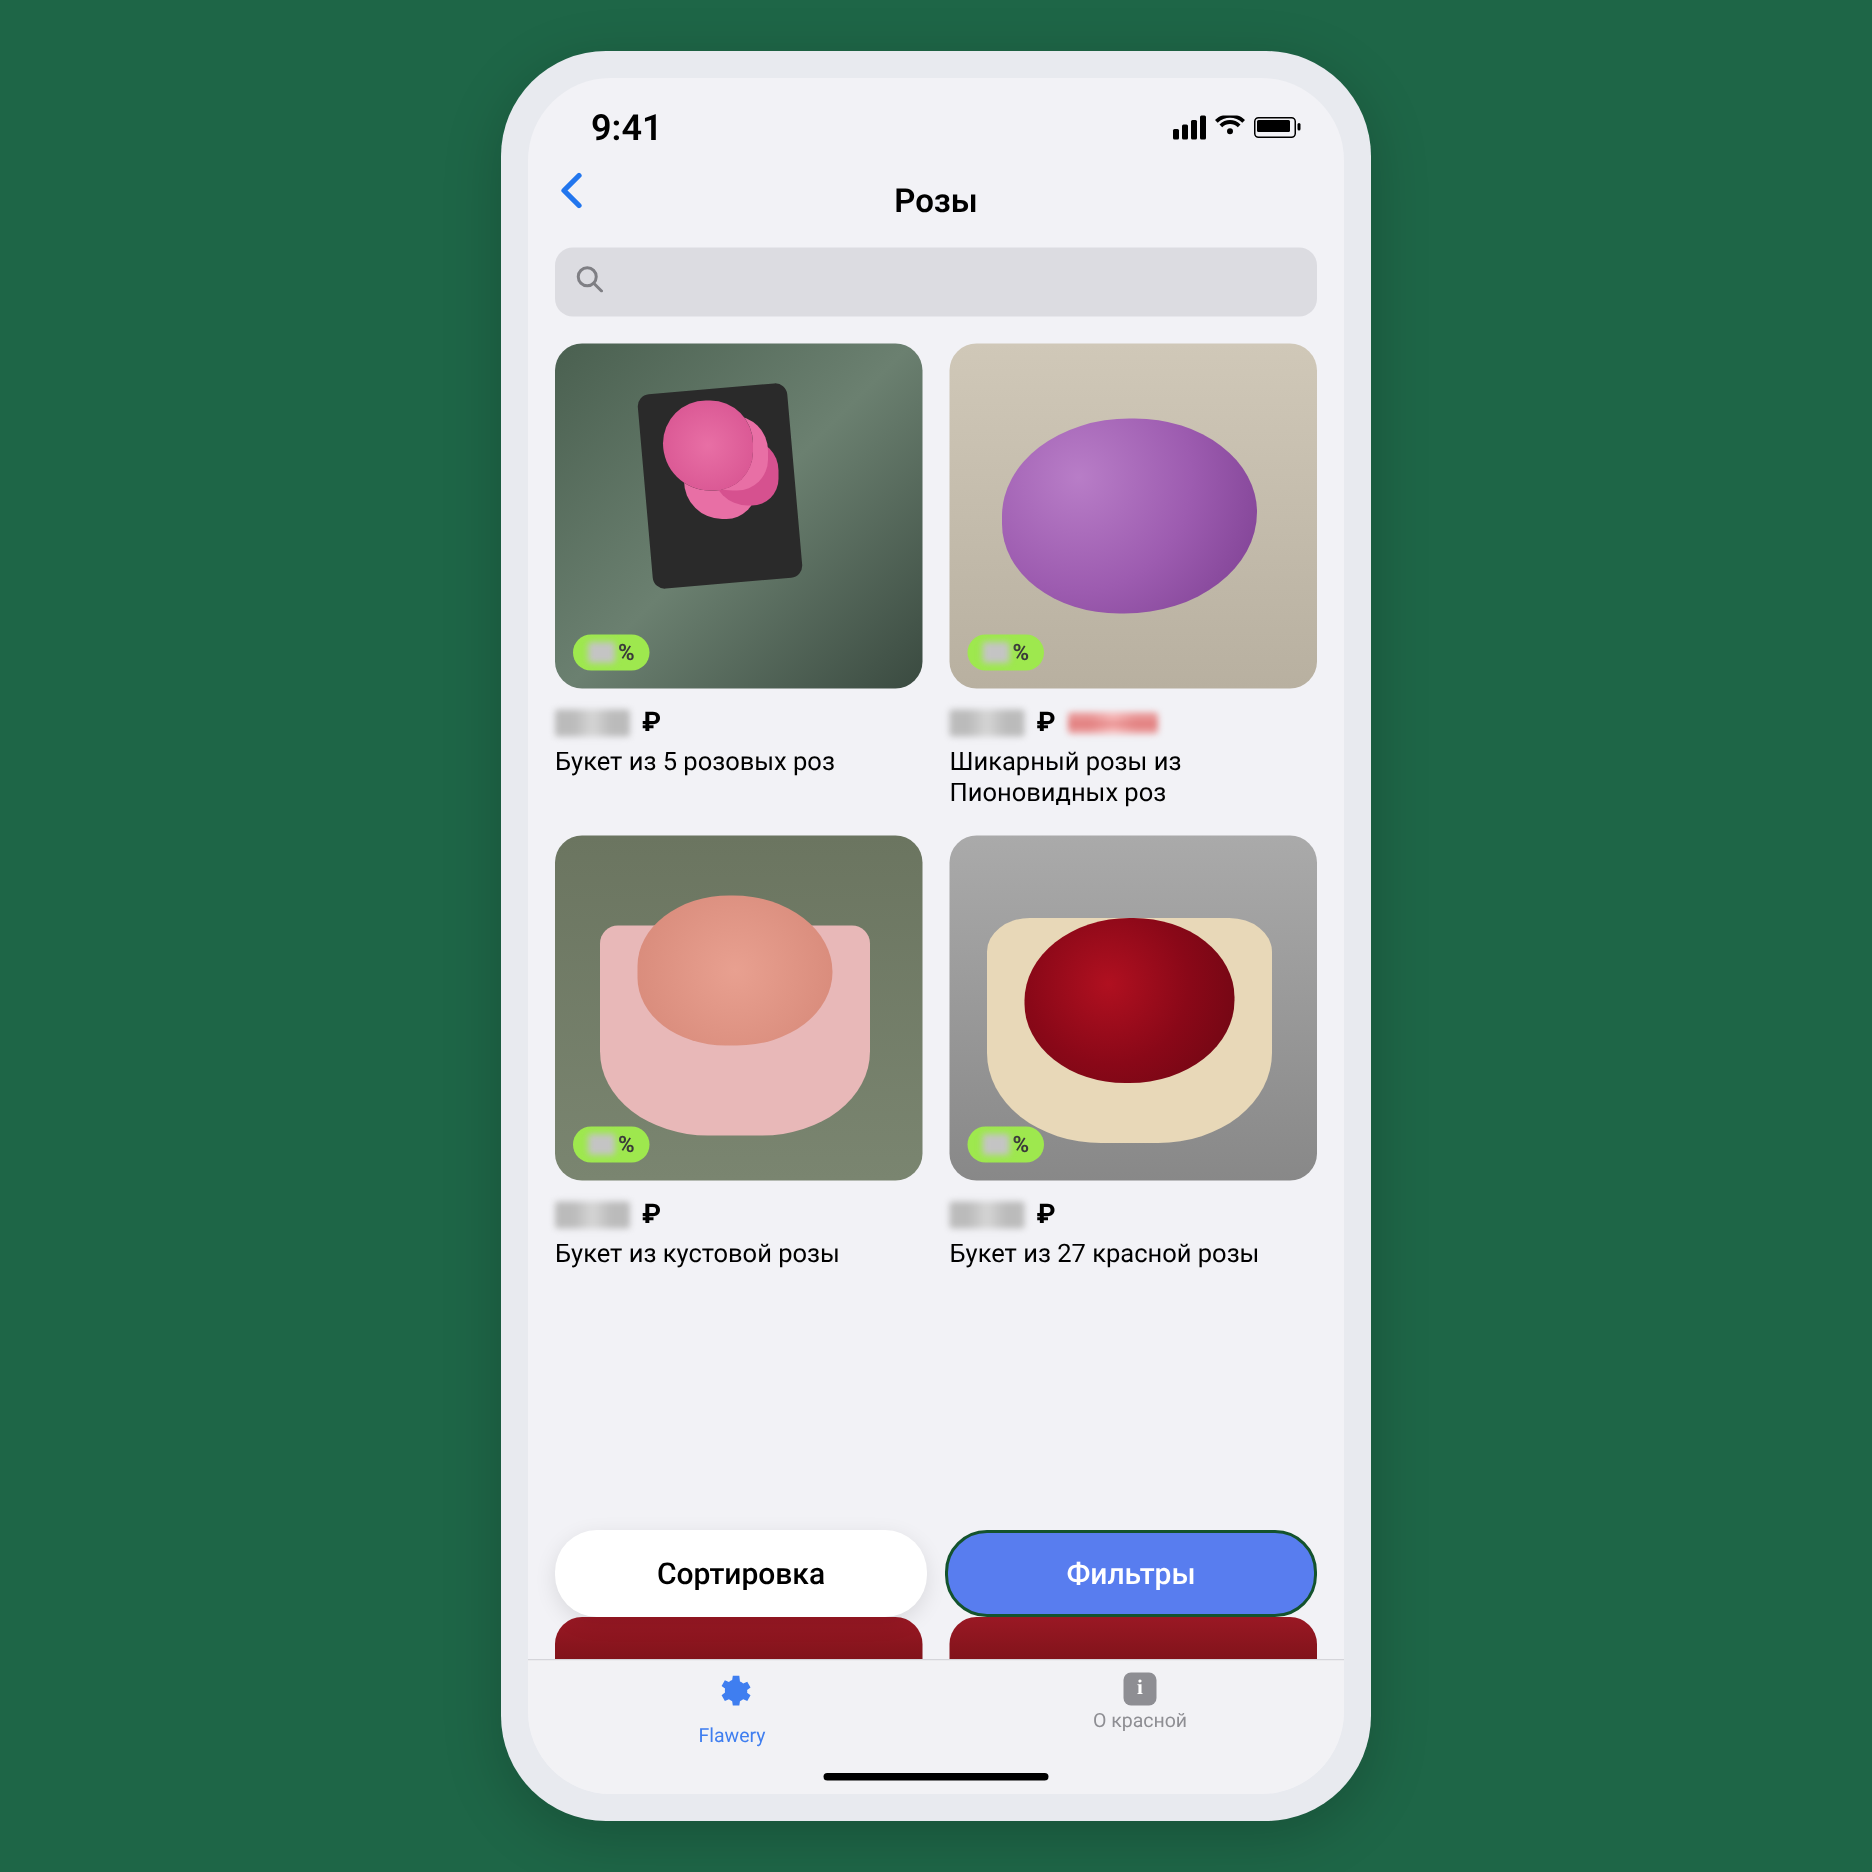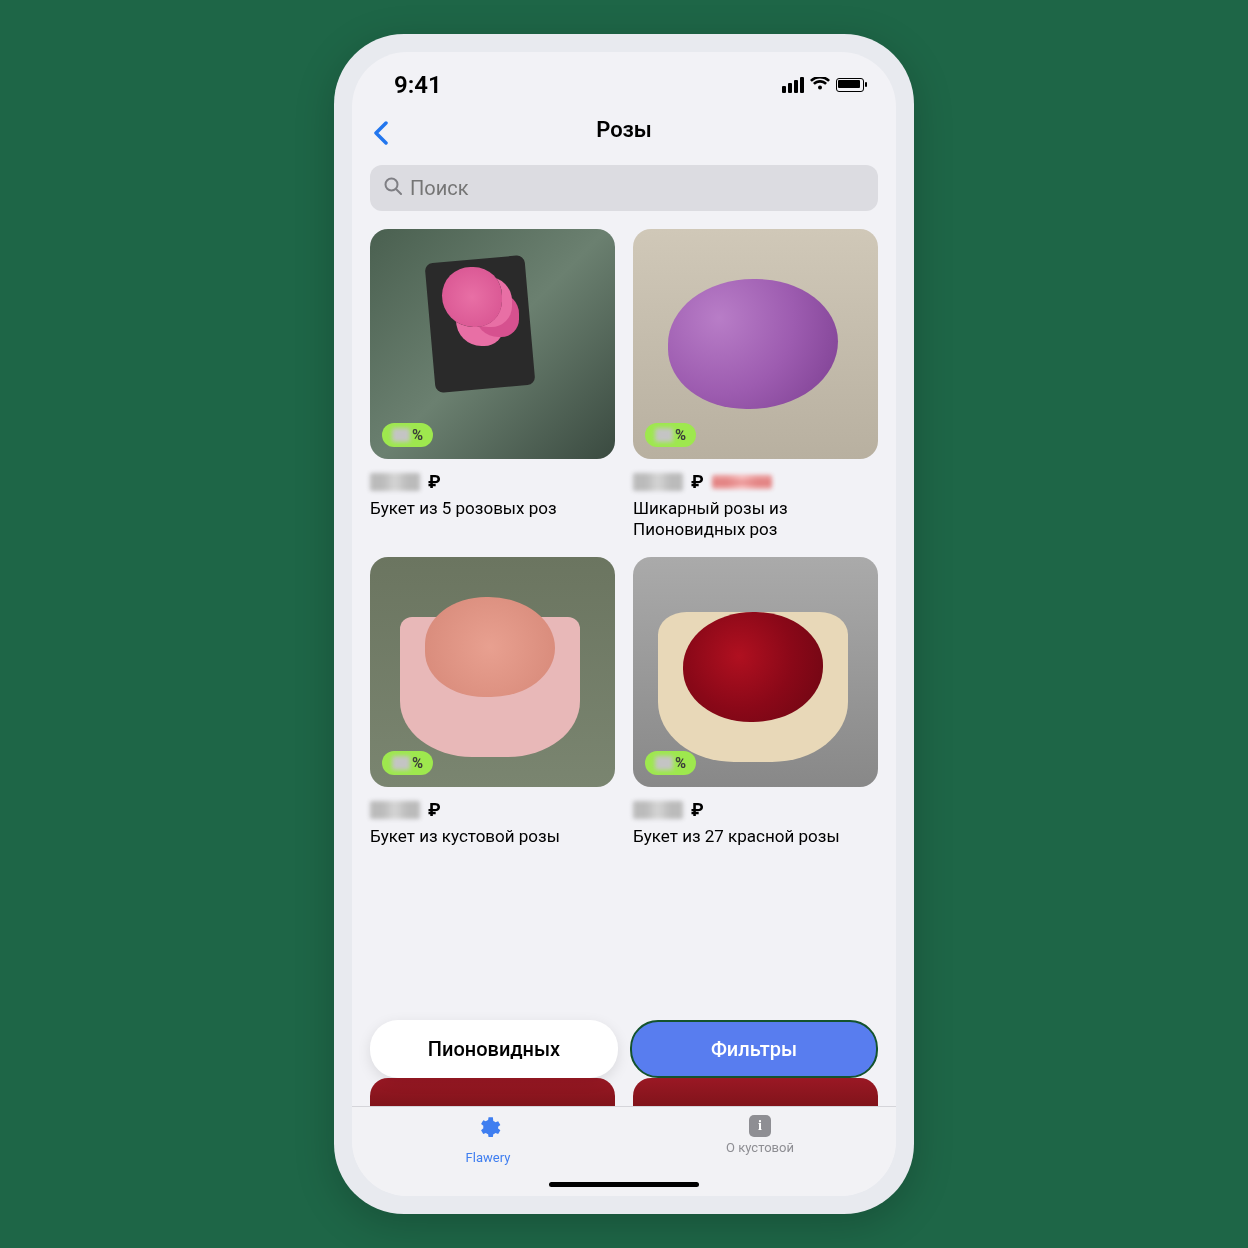--- a/index.html
+++ b/index.html
@@ -41,21 +41,21 @@
 .status-icons { display: flex; gap: 6px; align-items: center; }
 .signal-bars { display: flex; align-items: flex-end; gap: 2px; }
 .bar { width: 4px; background: #000; border-radius: 1px; }
 .bar1 { height: 7px; } .bar2 { height: 10px; } .bar3 { height: 13px; } .bar4 { height: 16px; }
 .wifi-icon { font-size: 18px; }
 .battery { width: 28px; height: 14px; border: 1.5px solid #000; border-radius: 3px; position: relative; }
 .battery::after { content: ''; position: absolute; right: -4px; top: 3px; width: 2.5px; height: 5px; background: #000; border-radius: 1px; }
 .battery-fill { position: absolute; top: 1px; left: 1px; width: 22px; height: 8px; background: #000; border-radius: 1px; }
 .nav-header {
   display: flex;
-  align-items: flex-start;
+  align-items: flex-end;
   padding: 10px 20px;
   position: relative;
   height: 50px;
 }
 .back-btn { color: #2276ee; font-size: 30px; font-weight: 300; cursor: pointer; position: absolute; left: 20px; }
 .page-title { font-size: 22px; font-weight: 600; color: #000; margin: 0 auto; }
 .search-bar {
   margin: 8px 18px;
   background: #dcdce1;
   border-radius: 12px;
@@ -225,21 +225,20 @@
       <div class="page-title">Розы</div>
     </div>
 
     <div class="search-bar">
       <span class="search-icon">
         <svg width="18" height="18" viewBox="0 0 18 18">
             <circle cx="7.5" cy="7.5" r="6" stroke="#7f7f84" stroke-width="2" fill="none"></circle>
             <line x1="12" y1="12" x2="17" y2="17" stroke="#7f7f84" stroke-width="2" stroke-linecap="round"></line>
           </svg>
       </span>
-      <input class="search-input" placeholder="Поиск" style="">
     </div>
 
     <div class="content">
       <div class="grid">
 
         <div class="card">
           <div class="card-img img-p1">
             <div class="badge-disc">
                 <span class="badge-blur"></span>
                 <span>%</span>
@@ -297,36 +296,36 @@
 
       </div>
     </div>
 
     <div class="peek">
       <div class="peek-img"></div>
       <div class="peek-img"></div>
     </div>
 
     <div class="float-bar">
-      <div class="pill-btn pill-white">Пионовидных</div>
+      <div class="pill-btn pill-white">Сортировка</div>
       <div class="pill-btn pill-blue">Фильтры</div>
     </div>
 
     <div class="tab-bar">
       <div class="tab-item tab-active">
         <span class="tab-icon">
           <svg width="26" height="26" viewBox="0 0 24 24">
               <path fill="#3f7ef0" d="M12 8a4 4 0 100 8 4 4 0 000-8zm9.4 4a7.6 7.6 0 00-.1-1.2l2.1-1.6-2-3.5-2.5 1a7.7 7.7 0 00-2-1.2L16.5 2h-4l-.4 2.6a7.7 7.7 0 00-2 1.2l-2.5-1-2 3.5 2.1 1.6a7.6 7.6 0 000 2.4L5.6 14l2 3.5 2.5-1a7.7 7.7 0 002 1.2l.4 2.6h4l.4-2.6a7.7 7.7 0 002-1.2l2.5 1 2-3.5-2.1-1.6c.1-.4.1-.8.1-1.2z"></path>
             </svg>
         </span>
         <span class="tab-label">Flawery</span>
       </div>
       <div class="tab-item tab-inactive">
         <span class="tab-icon">
             <span class="info-sq">i</span>
           </span>
-        <span class="tab-label">О кустовой</span>
+        <span class="tab-label">О красной</span>
       </div>
     </div>
 
     <div class="home-ind"></div>
   </div>
 </div>
 
 </body></html>

